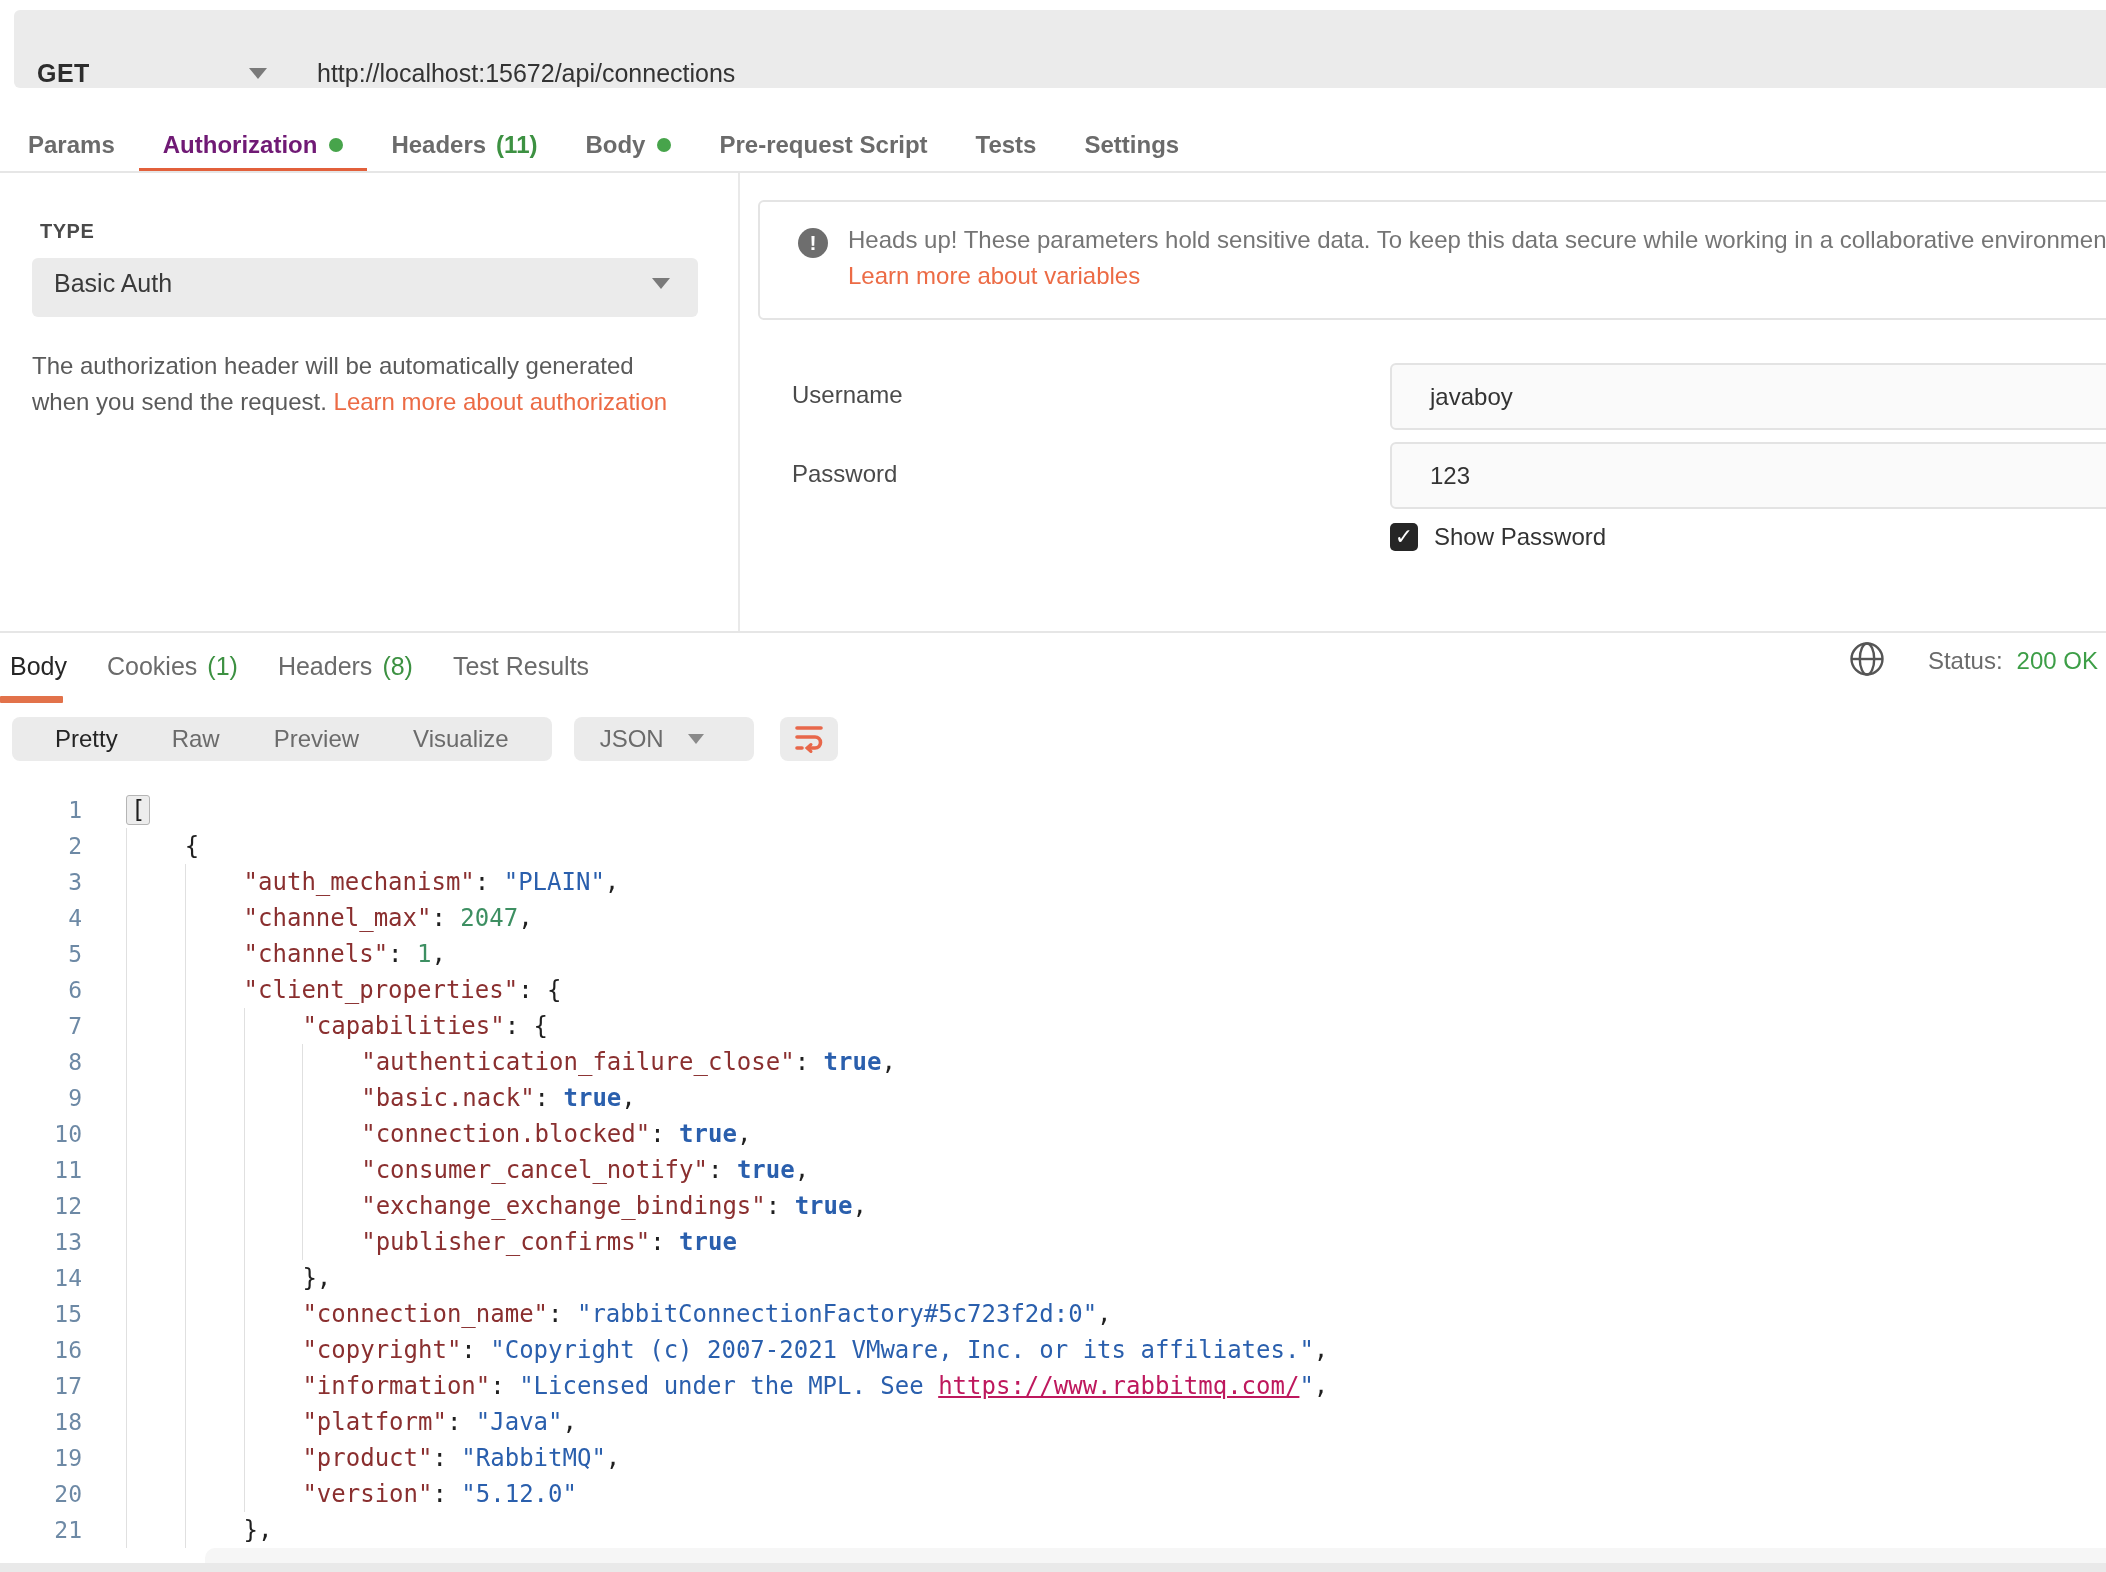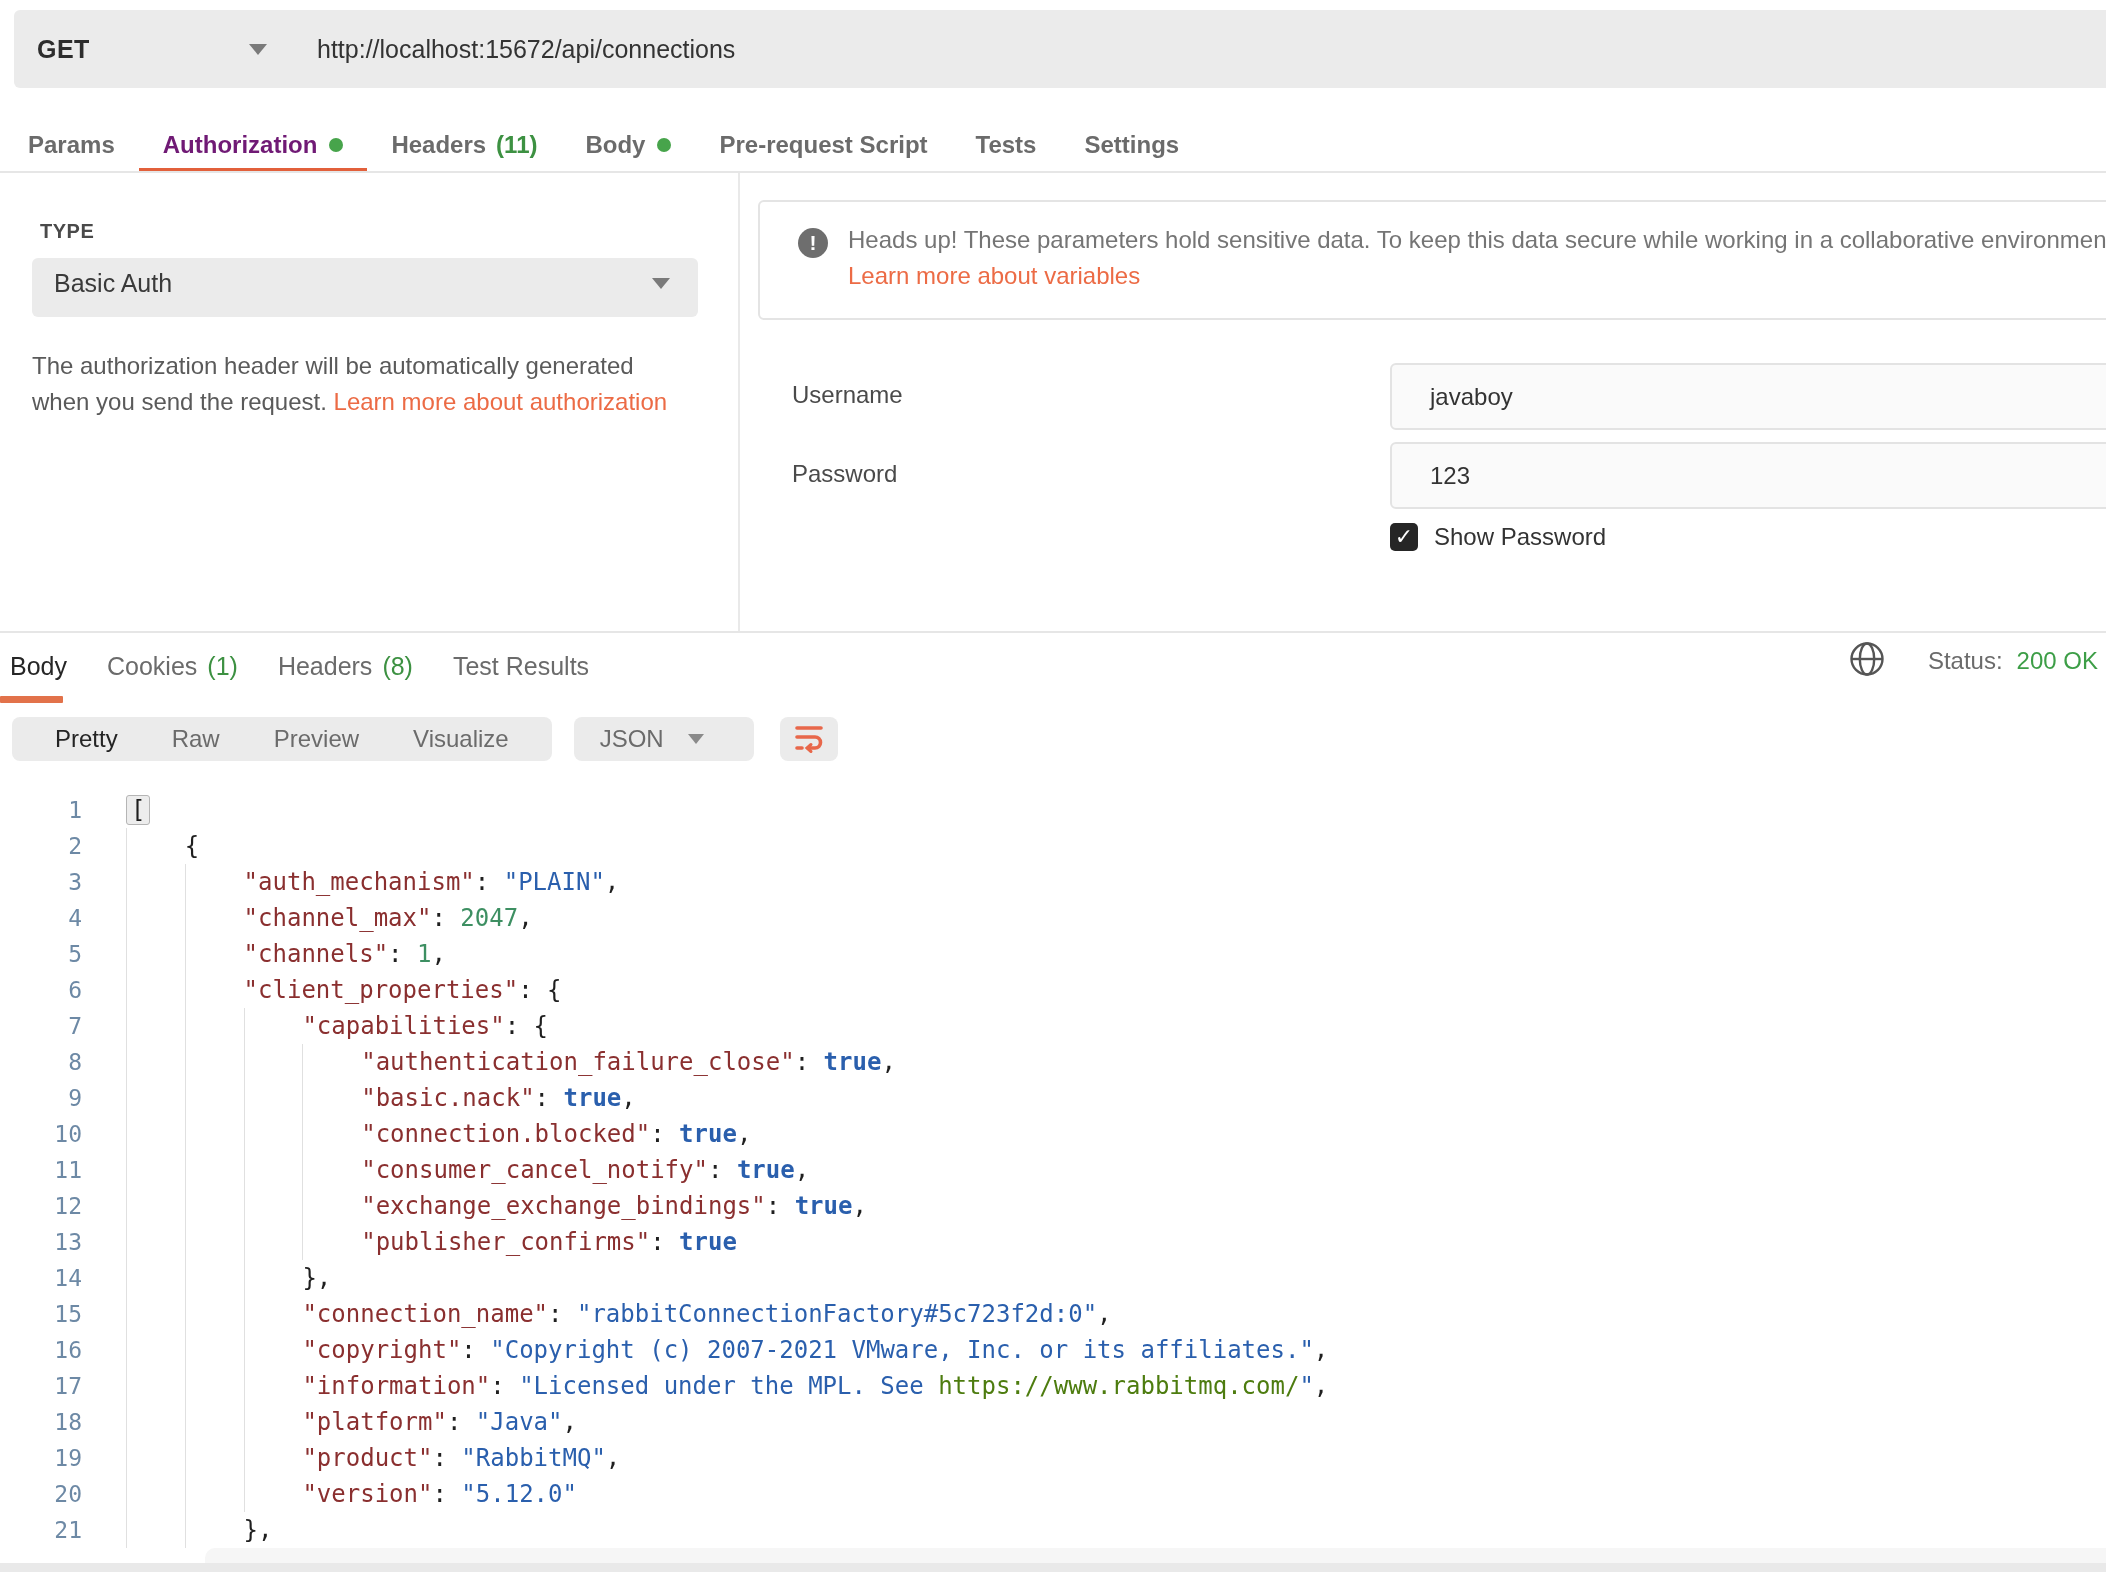--- a/index.html
+++ b/index.html
@@ -2,21 +2,21 @@
 <html><head>
 <meta charset="utf-8">
 <style>
   html,body{margin:0;padding:0;background:#fff;}
   #stage{
     position:relative;width:2106px;height:1572px;overflow:hidden;background:#ffffff;
     font-family:"Liberation Sans","DejaVu Sans",sans-serif;color:#333;
   }
   
   .url-bar{position:absolute;left:14px;top:10px;right:0;height:78px;background:#ebebeb;
-    border-radius:6px 0 0 6px;display:flex;align-items:center;}
+    border-radius:6px 0 0 6px;display:flex;align-items:flex-end;}
   .method-box{width:230px;display:flex;align-items:center;justify-content:space-between;
     padding:0 24px 0 23px;cursor:pointer;}
   .method-label{font-size:25px;font-weight:bold;color:#2d2d2d;letter-spacing:.5px;}
   .caret{width:0;height:0;border-left:9px solid transparent;border-right:9px solid transparent;
     border-top:11px solid #7a7a7a;}
   .url-divider{width:2px;background:#fcfcfc;}
   .url-text{flex:1;display:flex;align-items:center;padding-left:24px;font-size:25px;color:#333;}
   
   .req-tabs{position:absolute;left:4px;top:116px;right:0;height:57px;display:flex;align-items:flex-start;font-weight:bold;}
   .req-tab{position:relative;height:57px;display:flex;align-items:center;padding:0 24px;
@@ -76,21 +76,21 @@
   .ln{flex:0 0 82px;text-align:right;font-family:"DejaVu Sans Mono","Liberation Mono",monospace;
     font-size:23px;color:#6d89a5;}
   .code-content{margin-left:44px;font-family:"DejaVu Sans Mono","Liberation Mono",monospace;
     font-size:24px;white-space:pre;display:flex;align-items:center;height:36px;}
   .ind{display:inline-block;width:57.8px;height:36px;border-left:1px solid #e0e0e0;}
   .tok-key{color:#8a2f2f;}
   .tok-str{color:#2a5fad;}
   .tok-num{color:#3d8f62;}
   .tok-bool{color:#2a5fad;font-weight:bold;}
   .tok-punc{color:#1f1f1f;}
-  .tok-link{color:#4d7c0f;cursor:pointer;}
+  .tok-link{color:#be185d;text-decoration:underline;cursor:pointer;}
   .tok-hl{background:#ededed;border:1px solid #b5b5b5;border-radius:3px;padding:0 4px;color:#1f1f1f;}
   
   .hscroll-thumb{position:absolute;left:205px;right:0;top:1548px;height:24px;background:#f6f6f6;border-radius:10px 0 0 0;}
   .hscroll-track{position:absolute;left:0;right:0;bottom:0;height:9px;background:#e9e9e9;cursor:pointer;}
 </style>
 </head>
 <body>
 
 <div id="stage">
 

